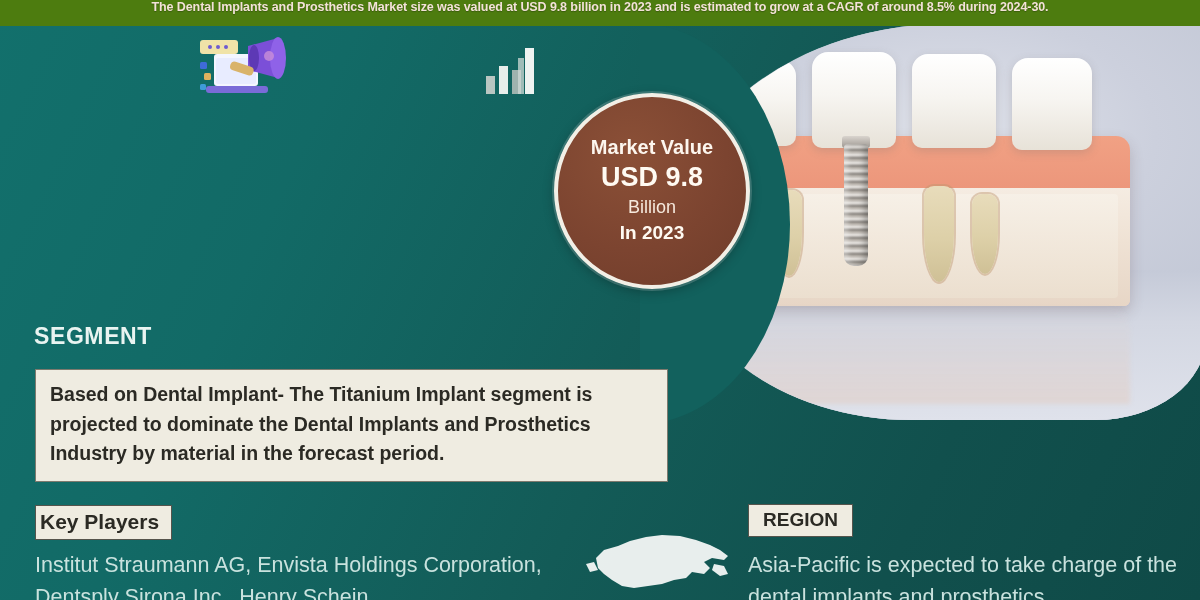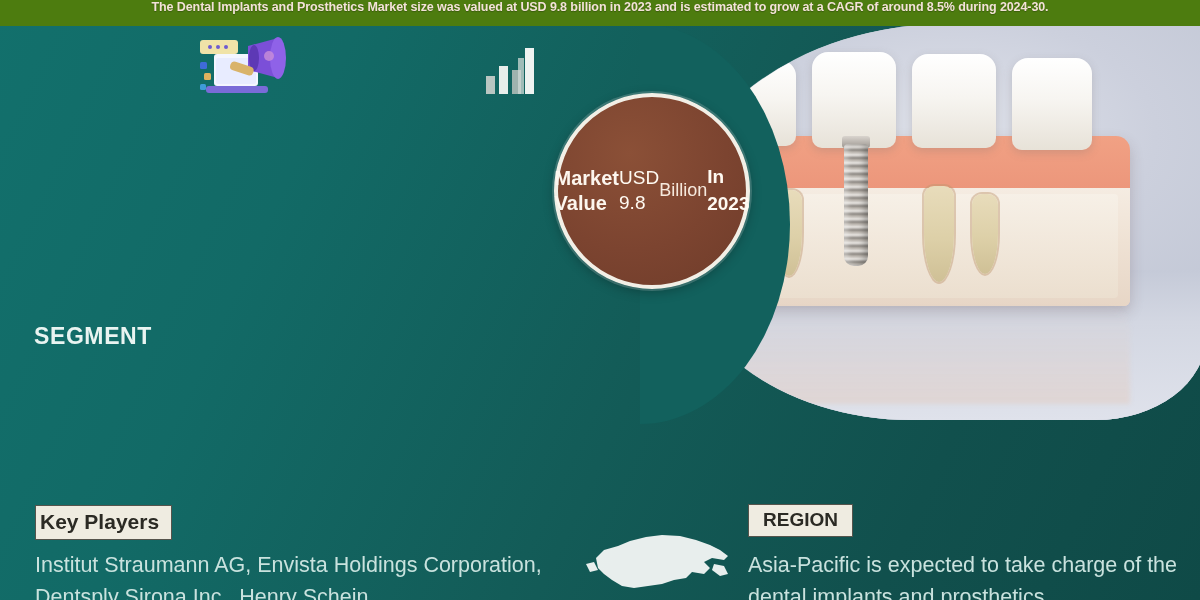--- a/index.html
+++ b/index.html
@@ -232,34 +232,35 @@
     left: 554px;
     top: 93px;
     width: 196px;
     height: 196px;
     border-radius: 50%;
     background: radial-gradient(circle at 38% 30%, #8b5037 0%, #7c4430 55%, #6f3c2a 100%);
     border: 4px solid #f2efe6;
     box-sizing: border-box;
     z-index: 35;
     display: flex;
+    flex-direction: column;
     align-items: center;
     justify-content: center;
     box-shadow: 0 0 0 2px rgba(255,255,255,0.18), 0 3px 12px rgba(0,0,0,0.28);
   }
   #market-circle .mv-label {
     color: #fdf6ee;
     font-size: 20px;
     font-weight: 700;
     line-height: 1.25;
   }
   #market-circle .mv-value {
     color: #fffaf2;
-    font-size: 19px;
-    font-weight: 400;
+    font-size: 27px;
+    font-weight: 700;
     line-height: 1.3;
   }
   #market-circle .mv-unit {
     color: #f6e9dd;
     font-size: 18px;
     font-weight: 400;
     line-height: 1.4;
   }
   #market-circle .mv-year {
     color: #fffaf2;
@@ -422,20 +423,23 @@
 
 
   <div id="market-circle">
     <div class="mv-label">Market Value</div>
     <div class="mv-value">USD 9.8</div>
     <div class="mv-unit">Billion</div>
     <div class="mv-year">In 2023</div>
   </div>
 
   <div id="segment-heading">SEGMENT</div>
+  <div id="segment-box">
+    <p class="seg-text">Based on Dental Implant- The Titanium Implant segment is projected to dominate the Dental Implants and Prosthetics Industry by material in the forecast period.</p>
+  </div>
 
   <div id="keyplayers-badge">
     <span>Key Players</span>
   </div>
   <div id="keyplayers-text">Institut Straumann AG, Envista Holdings Corporation, Dentsply Sirona Inc., Henry Schein</div>
 
   <svg id="world-map" viewBox="0 0 175 72">
     <path fill="#f4f7f6" d="M18,30 L26,22 L40,18 L52,13 L68,9 L84,7 L102,8 L118,12 L132,17 L142,22 L150,28
       L146,32 L134,30 L126,34 L132,40 L126,46 L114,44 L108,50 L96,52 L84,56 L70,58 L56,60 L44,58 L34,52
       L26,46 L20,40 Z"></path>

